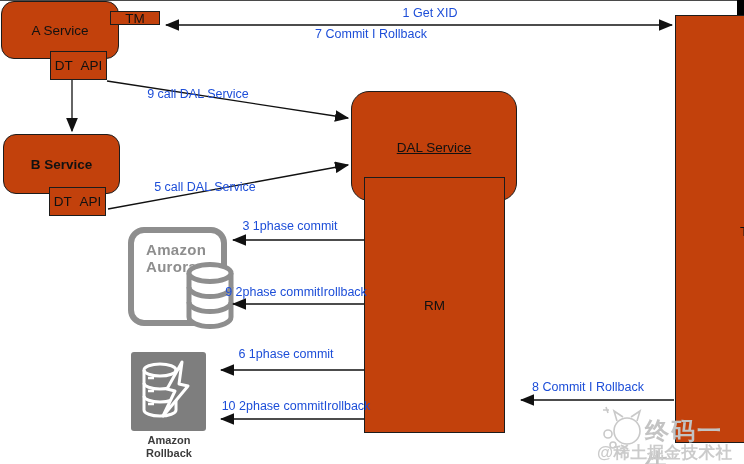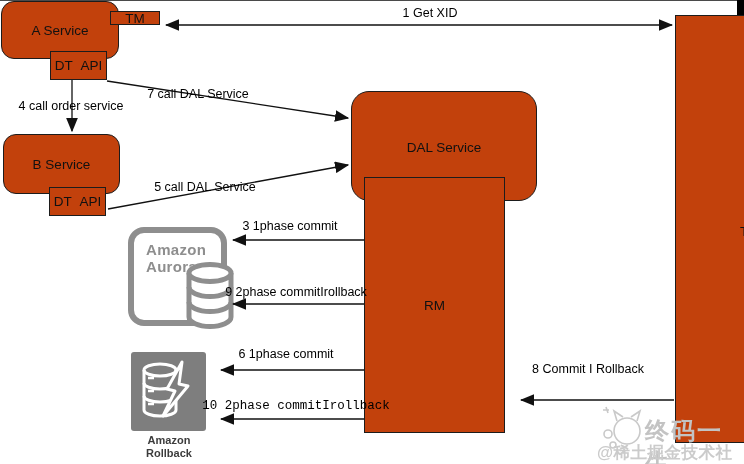--- a/index.html
+++ b/index.html
@@ -15,23 +15,23 @@
     display:flex; align-items:center; justify-content:center;
     font-size:13.5px; color:#111; z-index:2;
   }
   .rounded { border-radius:13px; }
   .overlap { z-index:3; }
   .wordgap { word-spacing:5px; }
 
   .node-a  { left:1px;   top:1px;   width:118px; height:58px; }
   .node-tm { left:110px; top:11px;  width:50px;  height:14px; }
   .node-dta{ left:50px;  top:51px;  width:57px;  height:29px; }
-  .node-b  { left:3px;   top:134px; width:117px; height:60px; }
+  .node-b  { left:3px;   top:134px; width:117px; height:60px;font-weight:bold; }
   .node-dtb{ left:49px;  top:187px; width:57px;  height:29px; }
-  .node-dal{ left:351px; top:91px;  width:186px; height:110px; border-radius:18px; }
+  .node-dal{ left:351px; top:91px;  width:166px; height:110px; border-radius:18px;text-decoration:underline; }
   .node-rm { left:364px; top:177px; width:141px; height:256px; }
   .node-tc { left:675px; top:15px;  width:74px;  height:428px; justify-content:flex-start; align-items:flex-start; }
   .tc-label { position:absolute; left:28px; top:208px;margin-left:36px; }
 
   .aurora-box {
     position:absolute; left:128px; top:227px; width:99px; height:99px; box-sizing:border-box;
     border:6px solid #8e8e8e; border-radius:16px; background:#fff; z-index:2;
   }
   .aurora-name {
     position:absolute; left:12px; top:8px; font-weight:bold; font-size:15px;
@@ -45,32 +45,32 @@
   }
   .dynamo-caption {
     position:absolute; left:125px; top:434px; width:88px; text-align:center;
     font-weight:bold; font-size:11px; line-height:12.5px; color:#3c3c3c; z-index:2;
   }
 
   .connectors { position:absolute; left:0; top:0; z-index:4; pointer-events:none; }
 
   .edge-label {
     position:absolute; transform:translateX(-50%); white-space:nowrap;
-    font-size:12.5px; color:#000000; z-index:5;
+    font-size:12.5px; color:#1d4ed8; z-index:5;
   }
   .el1  { left:430px; top:6px;   }
   .el7  { left:371px; top:27px;  }
   .el2  { left:198px; top:87px;  }
   .el4  { left:71px;  top:99px;  }
   .el5  { left:205px; top:180px; }
   .el3  { left:290px; top:219px; }
   .el9  { left:296px; top:285px; }
   .el6  { left:286px; top:347px; }
-  .el10 { left:296px; top:399px;font-family:Liberation Mono, monospace; }
-  .el8  { left:588px; top:362px; }
+  .el10 { left:296px; top:399px; }
+  .el8  { left:588px; top:380px; }
 
   .watermark { position:absolute; z-index:6; pointer-events:none; }
   .wm-doodle { left:600px; top:404px; }
   .wm-brand {
     left:645px; top:415px; font-size:24px; font-weight:bold; color:#c3c3c3;
     letter-spacing:2px; font-family:"Liberation Sans", sans-serif;
   }
   .wm-community {
     left:597px; top:442px; font-size:16.5px; font-weight:bold; color:#cbcbcb;
     letter-spacing:0.5px;
@@ -151,22 +151,22 @@
     <line x1="72" y1="80" x2="72" y2="131" stroke="#111" stroke-width="1.3" marker-end="url(#ah)"></line>
     <line x1="108" y1="209" x2="348" y2="165" stroke="#111" stroke-width="1.3" marker-end="url(#ah)"></line>
     <line x1="364" y1="240" x2="233" y2="240" stroke="#111" stroke-width="1.3" marker-end="url(#ah)"></line>
     <line x1="364" y1="304" x2="233" y2="304" stroke="#111" stroke-width="1.3" marker-end="url(#ah)"></line>
     <line x1="364" y1="370" x2="221" y2="370" stroke="#111" stroke-width="1.3" marker-end="url(#ah)"></line>
     <line x1="364" y1="419" x2="221" y2="419" stroke="#111" stroke-width="1.3" marker-end="url(#ah)"></line>
     <line x1="674" y1="400" x2="521" y2="400" stroke="#111" stroke-width="1.3" marker-end="url(#ah)"></line>
   </svg>
 
   <div class="edge-label el1">1 Get XID</div>
-  <div class="edge-label el2">7 call DAL Service</div>
-  <div class="edge-label el4">4 call order service</div>
+  <div class="edge-label el7">7 Commit I Rollback</div>
+  <div class="edge-label el2">9 call DAL Service</div>
   <div class="edge-label el5">5 call DAL Service</div>
   <div class="edge-label el3">3 1phase commit</div>
   <div class="edge-label el9">9 2phase commitIrollback</div>
   <div class="edge-label el6">6 1phase commit</div>
   <div class="edge-label el10">10 2phase commitIrollback</div>
   <div class="edge-label el8">8 Commit I Rollback</div>
 
   <svg class="watermark wm-doodle" width="48" height="48" viewBox="0 0 48 48">
     <g stroke="#c9c9c9" stroke-width="1.6" fill="none">
       <path d="M6,3 L8,9 M3,6 L9,6"></path>

